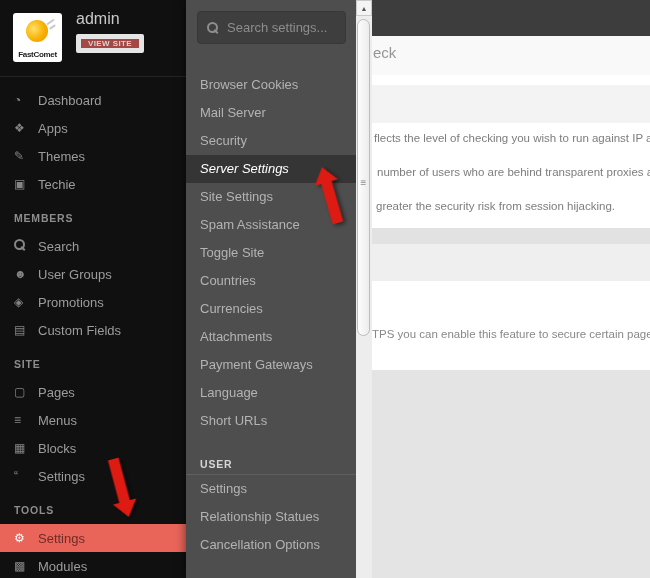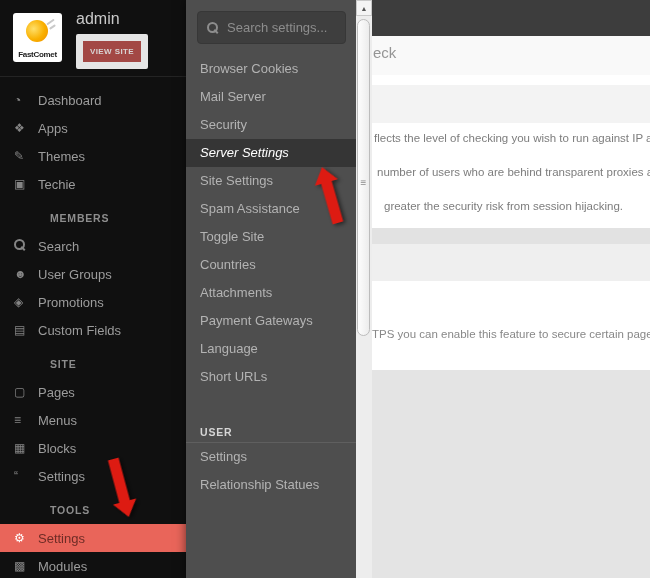--- a/index.html
+++ b/index.html
@@ -15,52 +15,52 @@
   .sidebar{position:absolute;left:0;top:0;width:186px;height:578px;background:#101010;z-index:1;}
   .profile{position:relative;height:77px;border-bottom:1px solid #242424;}
   .logo{position:absolute;left:13px;top:13px;width:49px;height:49px;background:#fff;border-radius:3px;overflow:hidden;}
   .comet{position:absolute;left:13px;top:7px;width:22px;height:22px;border-radius:50%;
          background:radial-gradient(circle at 35% 40%,#ffe06a 0%,#f9b000 55%,#ef8e00 100%);}
   .comet-line{position:absolute;height:2px;background:#c9c9c9;border-radius:2px;transform:rotate(-35deg);}
   .cl1{width:9px;left:33px;top:8px;}
   .cl2{width:7px;left:36px;top:13px;}
   .brand{position:absolute;left:0;right:0;bottom:3px;text-align:center;font-size:8px;font-weight:bold;color:#222;letter-spacing:-0.3px;}
   .username{position:absolute;left:76px;top:10px;font-size:16px;color:#c9c9c9;}
-  .view-site{position:absolute;left:76px;top:34px;background:var(--badge-red);border:7px solid #e5e5e5;
+  .view-site{position:absolute;left:76px;top:34px;background:var(--badge-red);border:5px solid #e5e5e5;
              border-radius:2px;color:#d8d4d4;font-size:8px;font-weight:bold;letter-spacing:.4px;
-             padding:6px 7px;cursor:pointer;}
+             padding:0 7px;cursor:pointer;}
   .side-nav{padding-top:9px;}
   .side-item{display:flex;align-items:center;height:28px;padding-left:14px;cursor:pointer;}
   .side-item .icn{width:24px;font-size:12px;color:#858585;flex:0 0 24px;}
   .side-item .lbl{font-size:13px;color:#9c9c9c;}
   .side-item.active{background:var(--accent-red);}
   .side-item.active .icn{color:#fff;}
   .side-item.active .lbl{color:#6e2c26;}
   .side-header{display:flex;align-items:center;height:28px;margin-top:6px;padding-left:14px;
-               font-size:10.5px;font-weight:bold;letter-spacing:.8px;color:#8d8d8d;margin-left:36px;}
+               font-size:10.5px;font-weight:bold;letter-spacing:.8px;color:#8d8d8d;}
 
   
   .mag{position:relative;display:inline-block;width:12px;height:12px;}
   .mag::before{content:"";position:absolute;left:0;top:0;width:7px;height:7px;border:2px solid currentColor;border-radius:50%;}
   .mag::after{content:"";position:absolute;left:8px;top:7px;width:2px;height:5px;background:currentColor;transform:rotate(-45deg);}
 
   
   .settings-panel{position:absolute;left:186px;top:0;width:170px;height:578px;background:#4e4e4e;
                   z-index:2;box-shadow:0 0 10px rgba(0,0,0,.55);}
   .searchbox{margin:11px 10px 0 11px;height:33px;background:#3e3e3e;border:1px solid #373737;border-radius:4px;
              display:flex;align-items:center;padding:0 9px;color:#8d8d8d;}
   .searchbox .mag{margin-right:8px;flex:0 0 12px;}
   .search-input{flex:1;min-width:0;background:transparent;border:none;outline:none;font-size:13px;color:#f0abfc;
                 font-family:"Liberation Sans",sans-serif;}
   .search-input::placeholder{color:#8d8d8d;}
-  .menu-nav{padding-top:11px;}
+  .menu-nav{padding-top:27px;}
   .menu-item{height:28px;line-height:28px;padding-left:14px;font-size:13px;color:#b3b3b3;cursor:pointer;
              white-space:nowrap;}
   .menu-item.active{background:#353535;color:#fff;font-style:italic;}
-  .menu-header{height:20px;line-height:18px;margin-top:32px;padding-left:14px;font-size:10.5px;font-weight:bold;
+  .menu-header{height:20px;line-height:18px;margin-top:20px;padding-left:14px;font-size:10.5px;font-weight:bold;
                letter-spacing:.8px;color:#d6d6d6;border-bottom:1px solid #5f5f5f;}
 
   
   .panel-scrollbar{position:absolute;left:356px;top:0;width:16px;height:578px;background:#ededed;z-index:3;}
   .sb-up{height:16px;background:#f4f4f4;border:1px solid #c9c9c9;display:flex;align-items:center;justify-content:center;
          font-size:7px;color:#565656;cursor:pointer;}
   .sb-thumb{position:absolute;left:1px;top:19px;width:13px;height:317px;border:1px solid #bcbcbc;border-radius:7px;
             background:linear-gradient(90deg,#fdfdfd,#ececec);cursor:pointer;}
   .sb-grip{position:absolute;left:0;right:0;top:158px;text-align:center;font-size:10px;color:#8a8a8a;line-height:10px;}
 
@@ -69,21 +69,21 @@
   .content-header-bar{position:absolute;left:0;top:0;width:278px;height:36px;background:#3d3d3d;}
   .band1{position:absolute;left:0;top:36px;width:278px;height:39px;background:#f9f9f9;}
   .band2{position:absolute;left:0;top:85px;width:278px;height:38px;background:#f3f3f3;}
   .graybar{position:absolute;left:0;top:228px;width:278px;height:16px;background:#e2e2e2;}
   .band3{position:absolute;left:0;top:244px;width:278px;height:37px;background:#efefef;}
   .bottomband{position:absolute;left:0;top:370px;width:278px;height:208px;background:#e4e4e4;}
   .heading-frag{position:absolute;left:1px;top:44px;font-size:15px;color:#959595;white-space:nowrap;}
   .frag{position:absolute;font-size:11.5px;color:#7d7d7d;white-space:nowrap;}
   .frag1{left:2px;top:132px;}
   .frag2{left:5px;top:166px;}
-  .frag3{left:12px;top:200px;}
+  .frag3{left:4px;top:200px;}
   .frag4{left:0px;top:328px;color:#888;}
 
   
   .arrow{position:absolute;z-index:5;filter:drop-shadow(2px 2px 2px rgba(0,0,0,.55));}
   .arrow .shaft{position:absolute;left:50%;transform:translateX(-50%);width:11px;background:var(--arrow-red);}
   .arrow.up .shaft{top:14px;bottom:0;}
   .arrow.up .head{position:absolute;top:0;left:50%;transform:translateX(-50%);width:0;height:0;
                   border-left:12px solid transparent;border-right:12px solid transparent;
                   border-bottom:16px solid var(--arrow-red);}
   .arrow.down .shaft{top:0;bottom:14px;}
@@ -179,27 +179,29 @@
     </div>
     <nav class="menu-nav" id="settings-nav">
         <div class="menu-item">Browser Cookies</div>
         <div class="menu-item">Mail Server</div>
         <div class="menu-item">Security</div>
         <div class="menu-item active">Server Settings</div>
         <div class="menu-item">Site Settings</div>
         <div class="menu-item">Spam Assistance</div>
         <div class="menu-item">Toggle Site</div>
         <div class="menu-item">Countries</div>
+        <div class="menu-item">Currencies</div>
         <div class="menu-item">Attachments</div>
         <div class="menu-item">Payment Gateways</div>
         <div class="menu-item">Language</div>
         <div class="menu-item">Short URLs</div>
         <div class="menu-header">USER</div>
         <div class="menu-item">Settings</div>
         <div class="menu-item">Relationship Statues</div>
+        <div class="menu-item">Cancellation Options</div>
       </nav>
   </div>
 
   <div class="panel-scrollbar">
     <div class="sb-up">▲</div>
     <div class="sb-thumb">
       <div class="sb-grip">≡</div>
     </div>
   </div>
 

